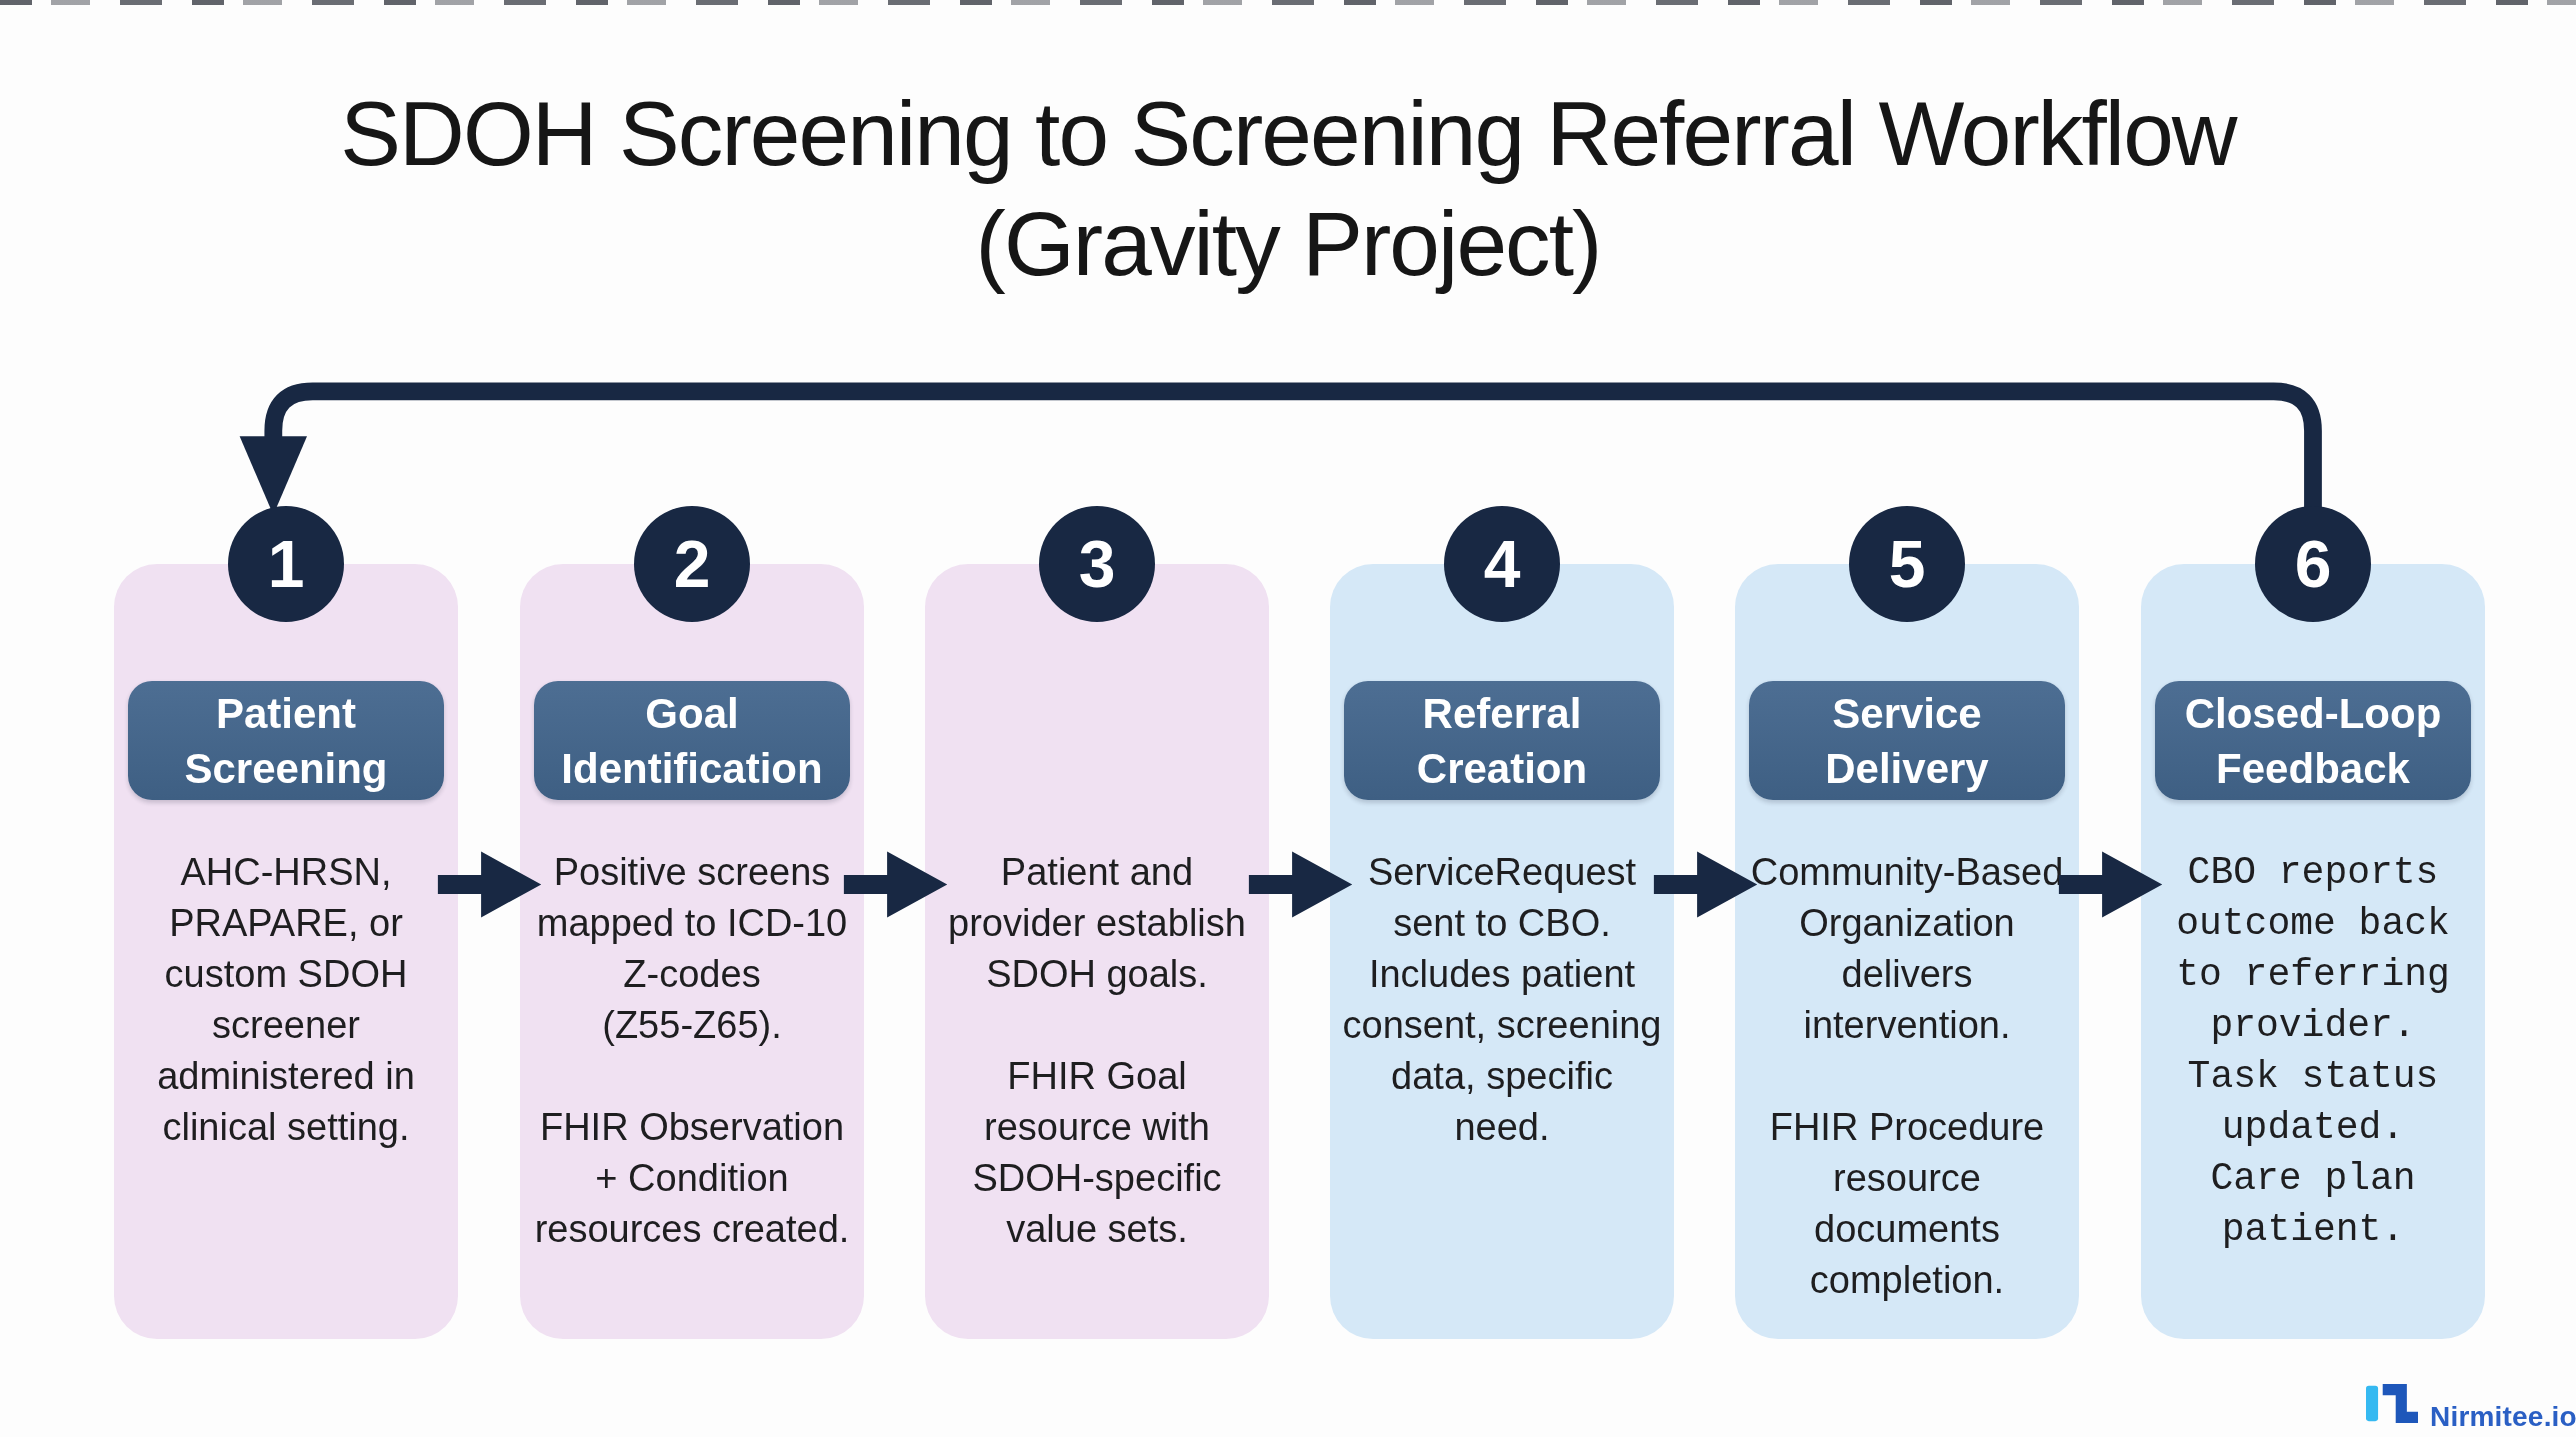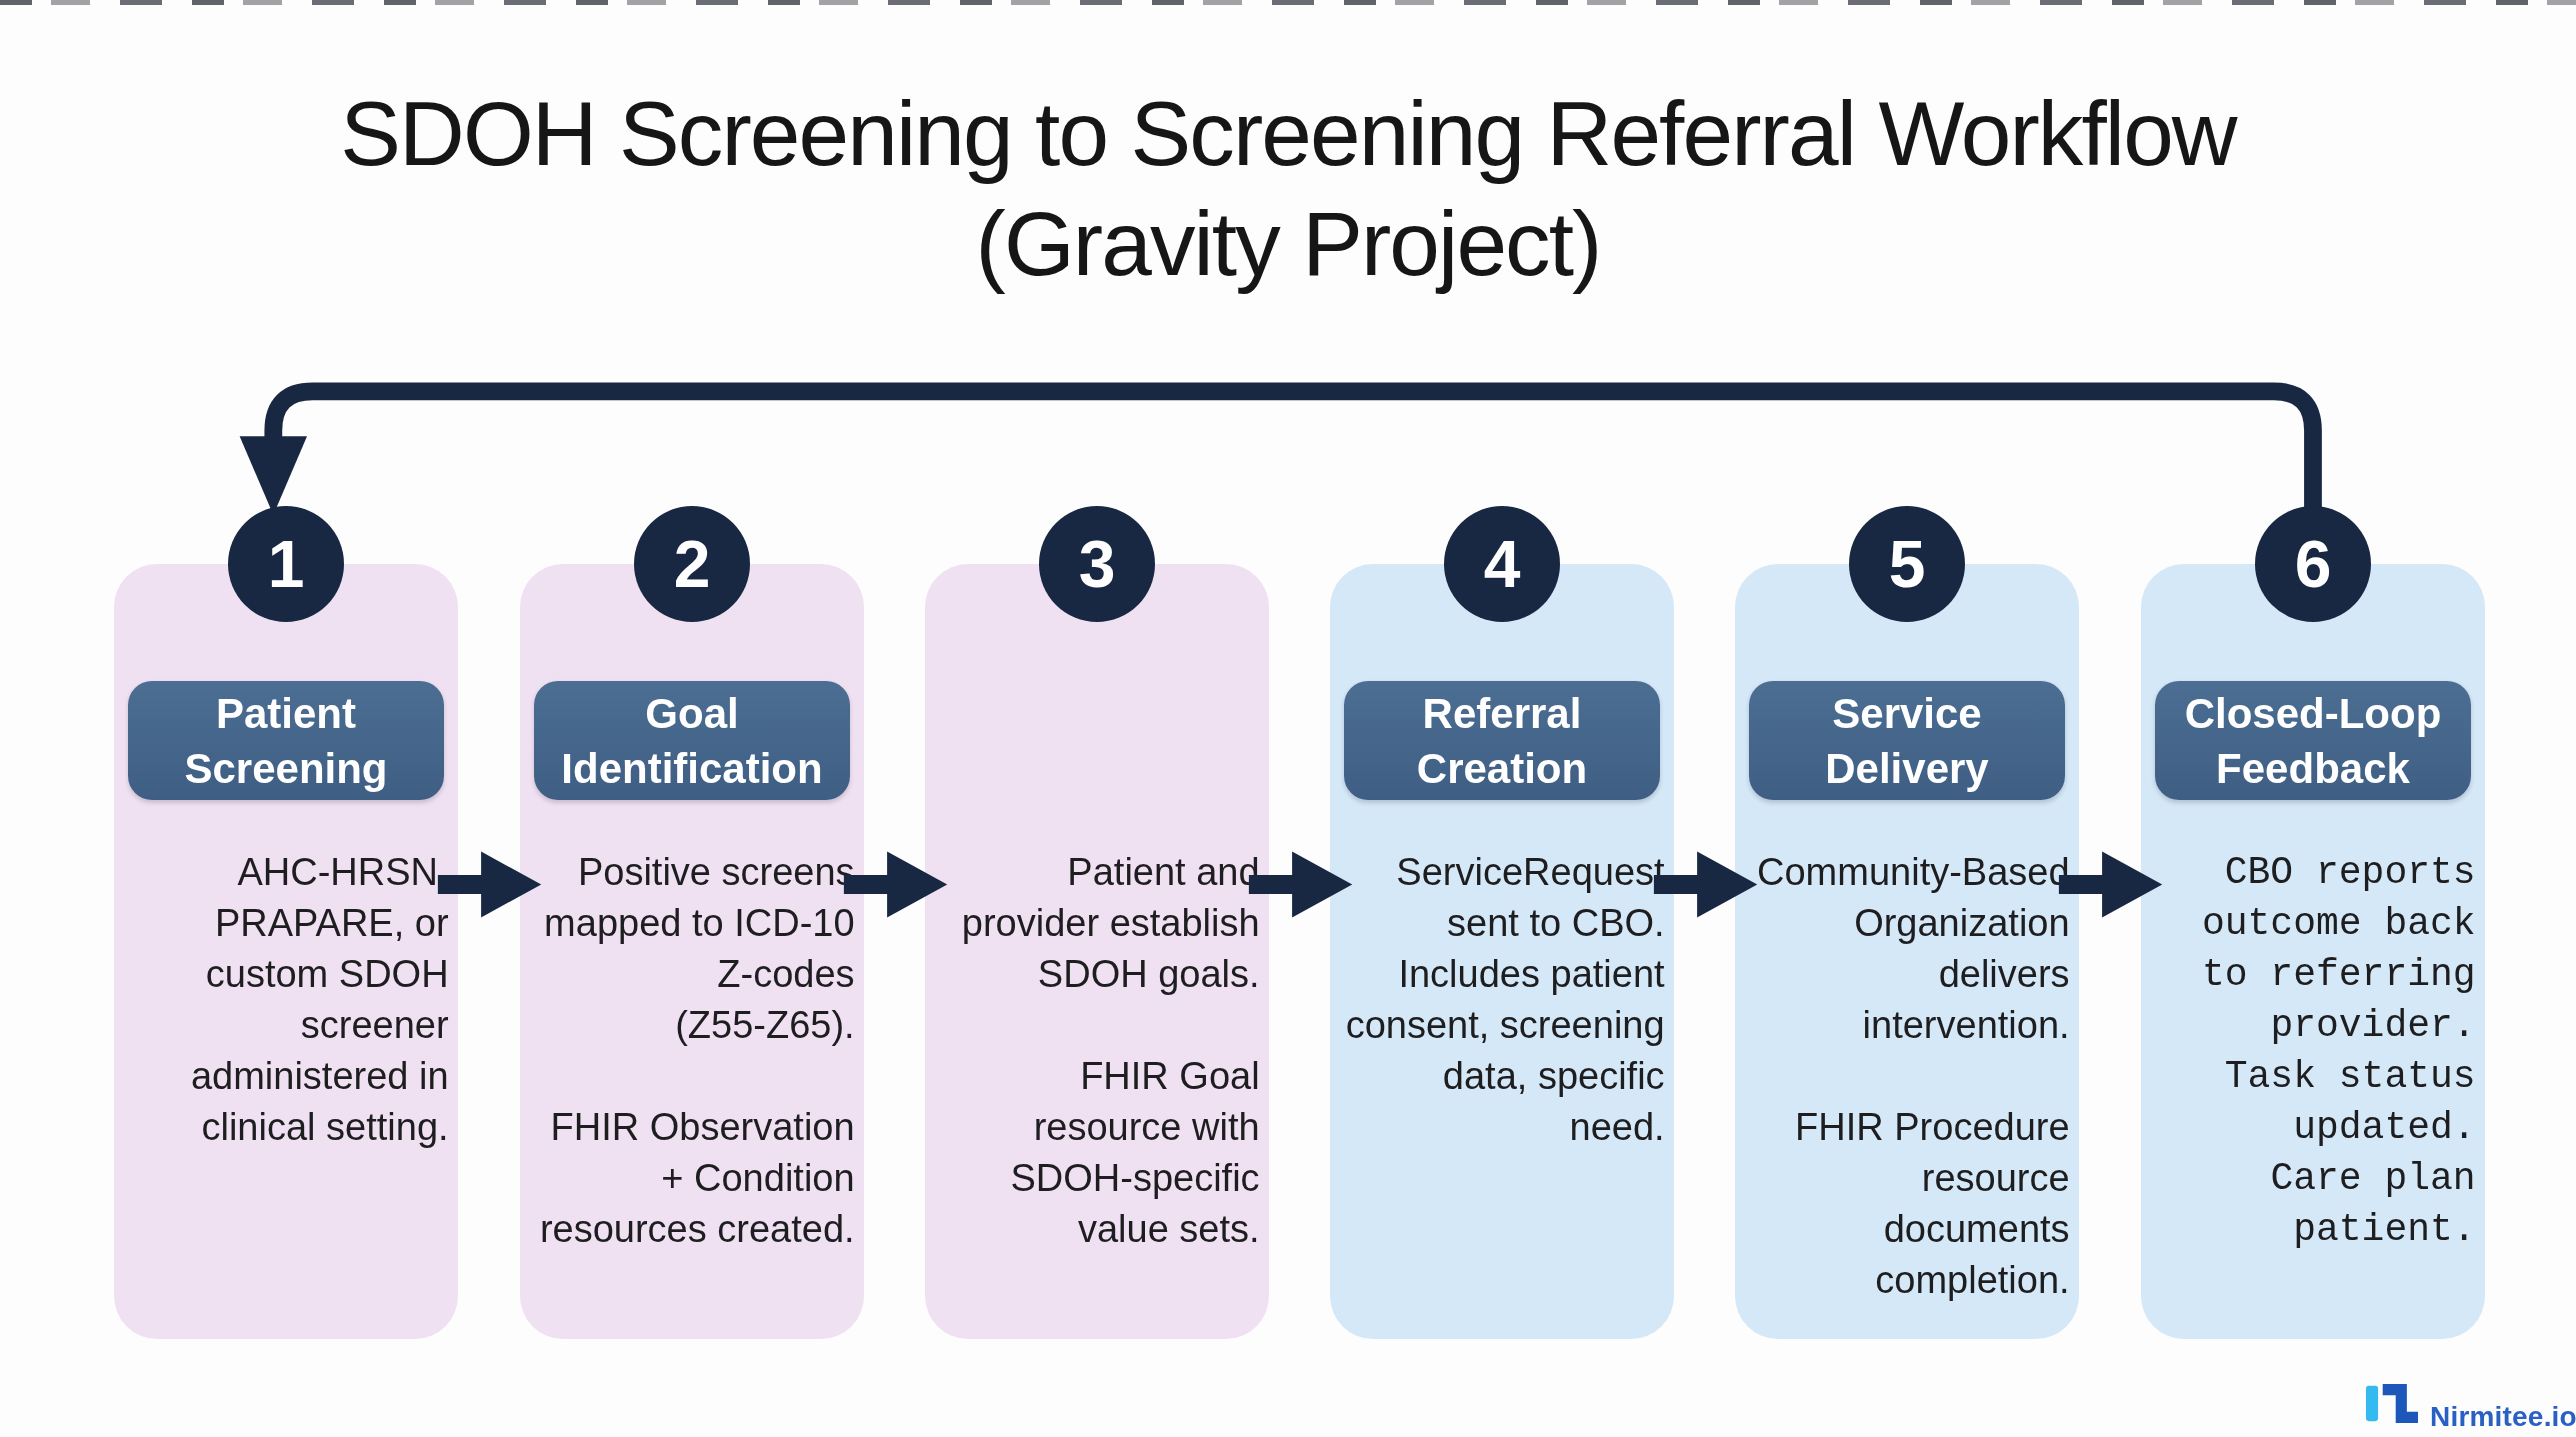--- a/index.html
+++ b/index.html
@@ -51,21 +51,21 @@
     border-radius:24px;
     background:linear-gradient(180deg,#4d6e93 0%,#3e5f83 100%);
     color:#fff;font-size:42px;font-weight:700;line-height:55px;
     display:flex;flex-direction:column;align-items:center;justify-content:center;
     text-align:center;
     box-shadow:0 2.8px 4.7px rgba(20,30,50,.18);
   }
 
   .body-text{
     position:absolute;top:283px;left:9.4px;right:9.4px;
-    text-align:right;color:#1e1e20;
+    text-align:center;color:#1e1e20;
     font-size:38px;line-height:51px;font-weight:400;
   }
   .body-text p{margin:0 0 51px 0;}
   .body-text p:last-child{margin-bottom:0;}
   .body-text p.tight{margin:0;font-family:Liberation Mono, monospace;}
 
   .flow-arrow{position:absolute;top:845px;z-index:3;}
   .fa-1{left:436px;} .fa-2{left:842px;} .fa-3{left:1247px;}
   .fa-4{left:1652px;} .fa-5{left:2057px;}
 

